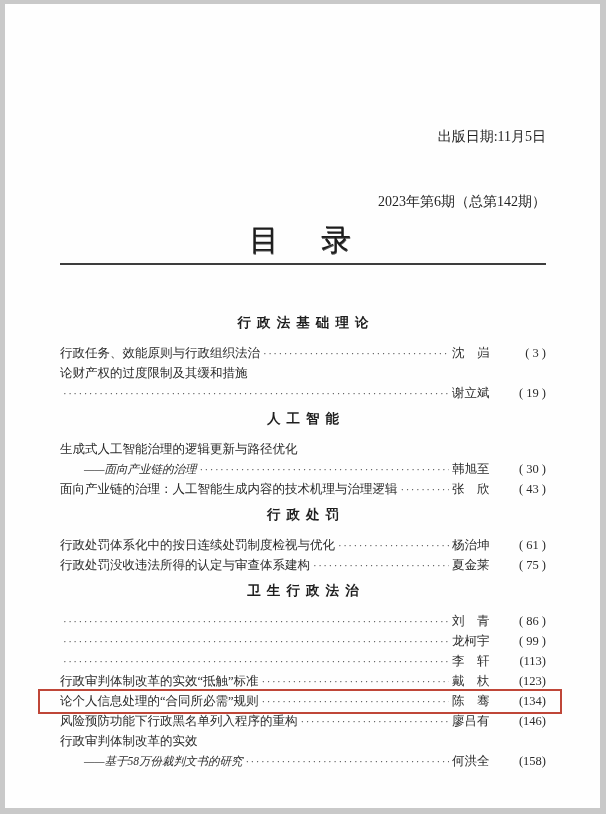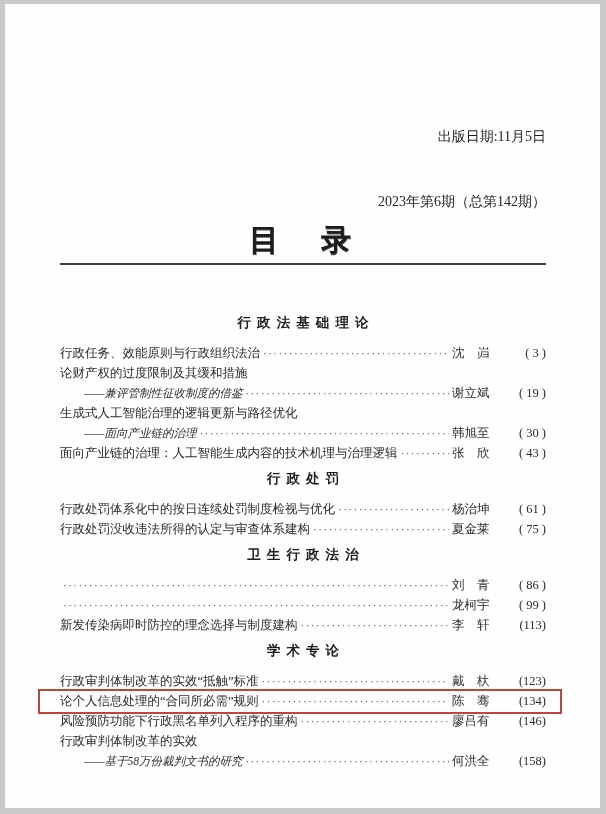--- a/index.html
+++ b/index.html
@@ -16,21 +16,21 @@
     position:relative;
   }
   
   .header{
     margin:0 54px 0 55px;
     padding-top:79px;
     display:flex;align-items:flex-end;justify-content:space-between;
   }
   .header .spacer{flex:1;}
   .toc-title{
-    font-size:30px;font-weight:700;line-height:34px;
+    font-size:30px;font-weight:400;line-height:34px;
     letter-spacing:6px;color:#1c1c1c;
     text-shadow:0.5px 0.5px 0 #555;
     white-space:pre;
   }
   .dateblock{
     flex:1;text-align:right;
     font-size:14px;line-height:1.55;color:#1f1f1f;
     white-space:pre;
   }
   .rule{
@@ -95,25 +95,25 @@
       <div class="row">
         <span class="t">行政任务、效能原则与行政组织法治</span>
         <span class="dots">································································································································································</span>
         <span class="author">沈　岿</span>
         <span class="pageno">( 3 )</span>
       </div>
       <div class="row">
         <span class="t">论财产权的过度限制及其缓和措施</span>
       </div>
       <div class="row">
-        <span class="t sub">——兼评管制性征收制度的借鉴</span>
         <span class="dots">································································································································································</span>
         <span class="author">谢立斌</span>
         <span class="pageno">( 19 )</span>
       </div>
+      <div class="section-heading">人工智能</div>
       <div class="row">
         <span class="t">生成式人工智能治理的逻辑更新与路径优化</span>
       </div>
       <div class="row">
         <span class="t sub">——面向产业链的治理</span>
         <span class="dots">································································································································································</span>
         <span class="author">韩旭至</span>
         <span class="pageno">( 30 )</span>
       </div>
       <div class="row">
@@ -140,26 +140,24 @@
         <span class="dots">································································································································································</span>
         <span class="author">刘　青</span>
         <span class="pageno">( 86 )</span>
       </div>
       <div class="row">
         <span class="dots">································································································································································</span>
         <span class="author">龙柯宇</span>
         <span class="pageno">( 99 )</span>
       </div>
       <div class="row">
-        <span class="t">新发传染病即时防控的理念选择与制度建构</span>
         <span class="dots">································································································································································</span>
         <span class="author">李　轩</span>
         <span class="pageno">(113)</span>
       </div>
-      <div class="section-heading">学术专论</div>
       <div class="row">
         <span class="t">行政审判体制改革的实效“抵触”标准</span>
         <span class="dots">································································································································································</span>
         <span class="author">戴　杕</span>
         <span class="pageno">(123)</span>
       </div>
       <div class="row highlight">
         <span class="t">论个人信息处理的“合同所必需”规则</span>
         <span class="dots">································································································································································</span>
         <span class="author">陈　骞</span>

